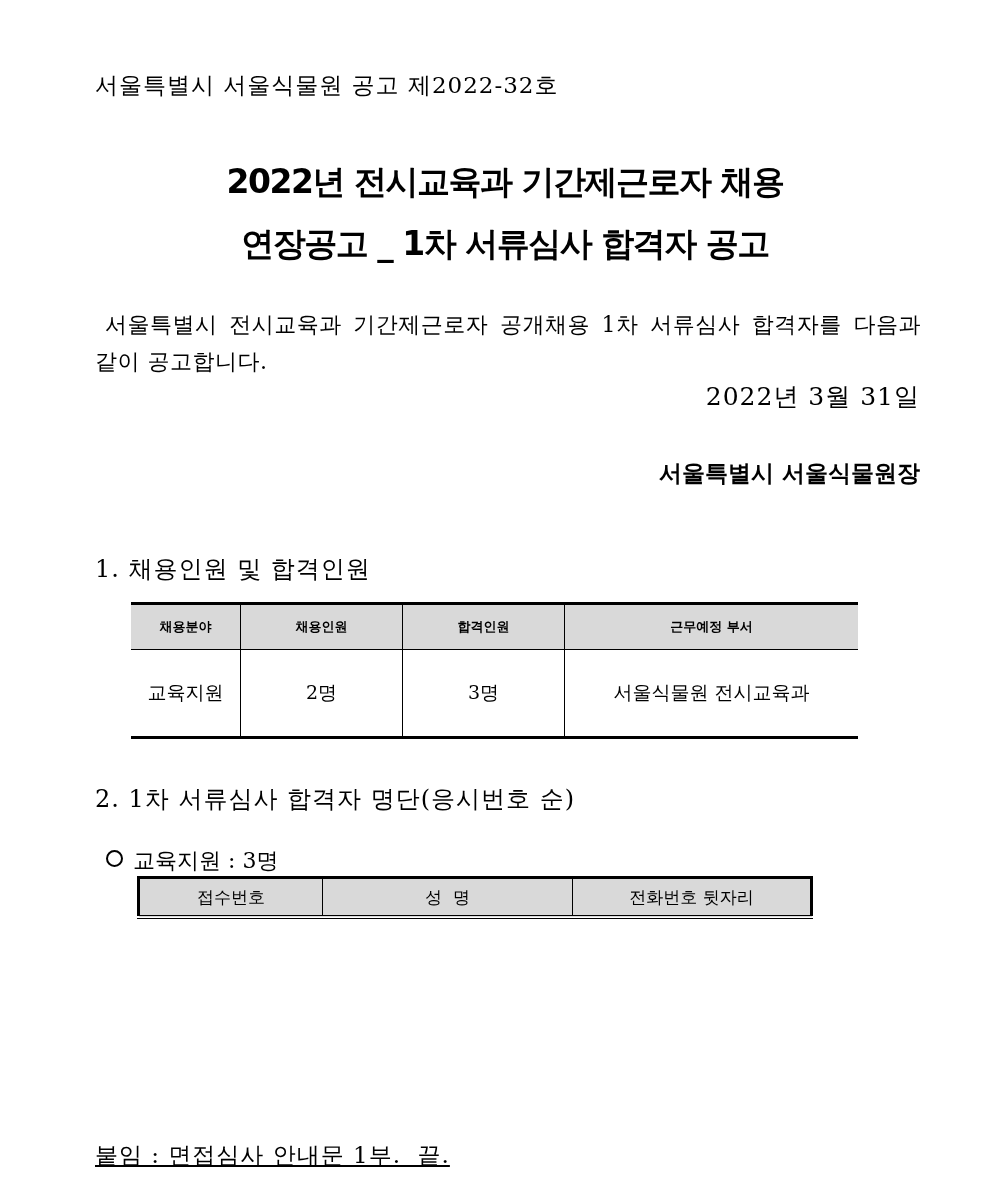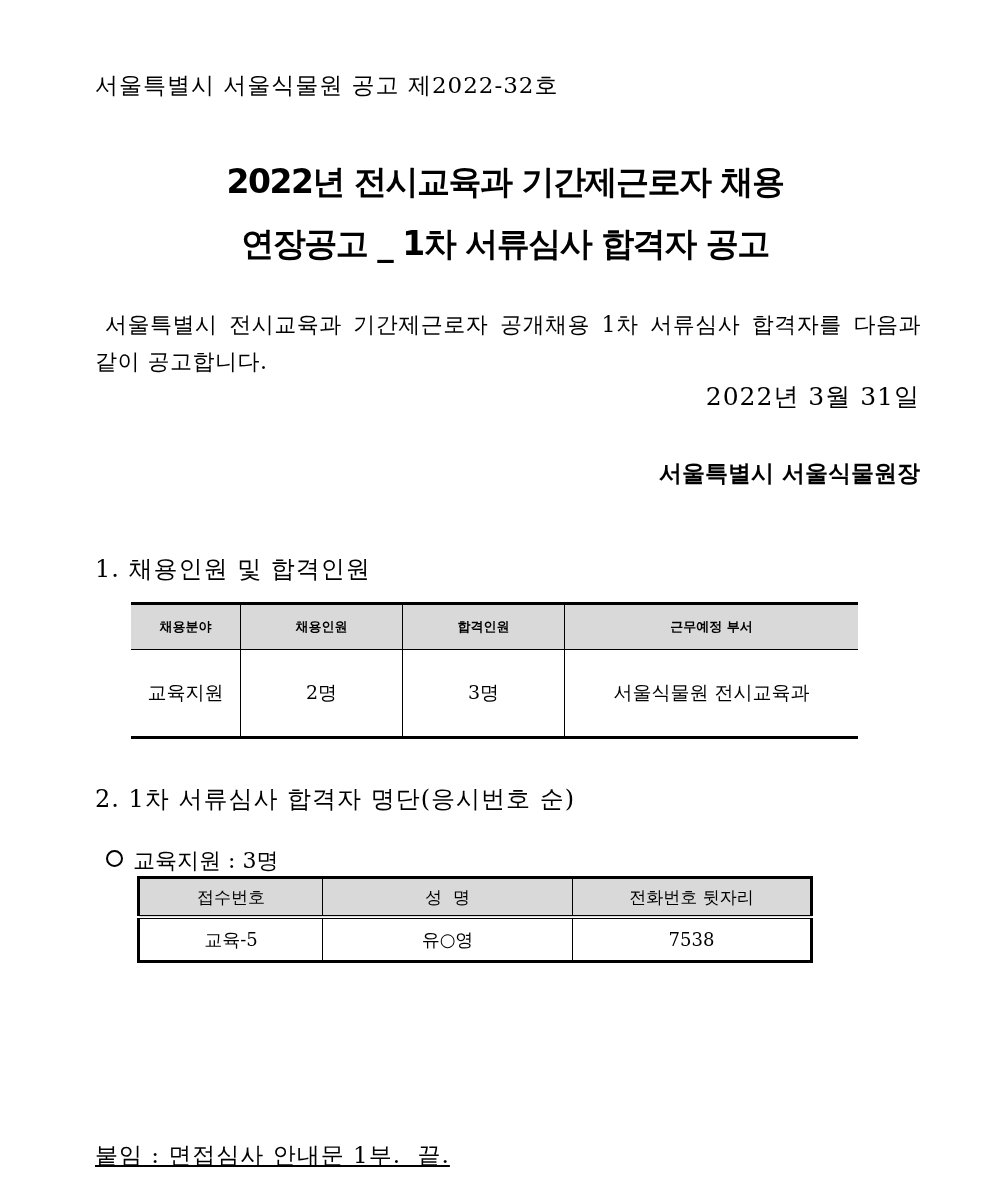--- a/index.html
+++ b/index.html
@@ -73,21 +73,16 @@
 
 <table class="t2">
   <thead>
     <tr>
       <th style="width:180px">접수번호</th>
       <th style="width:247px; white-space:pre">성  명</th>
       <th>전화번호 뒷자리</th>
     </tr>
   </thead>
   <tbody>
-    <tr>
-      <td>교육-5</td>
-      <td>유○영</td>
-      <td>7538</td>
-    </tr>
   </tbody>
 </table>
 
 <div class="abs attach" style="white-space:pre">붙임 : 면접심사 안내문 1부.  끝.</div>
 
 </body></html>

